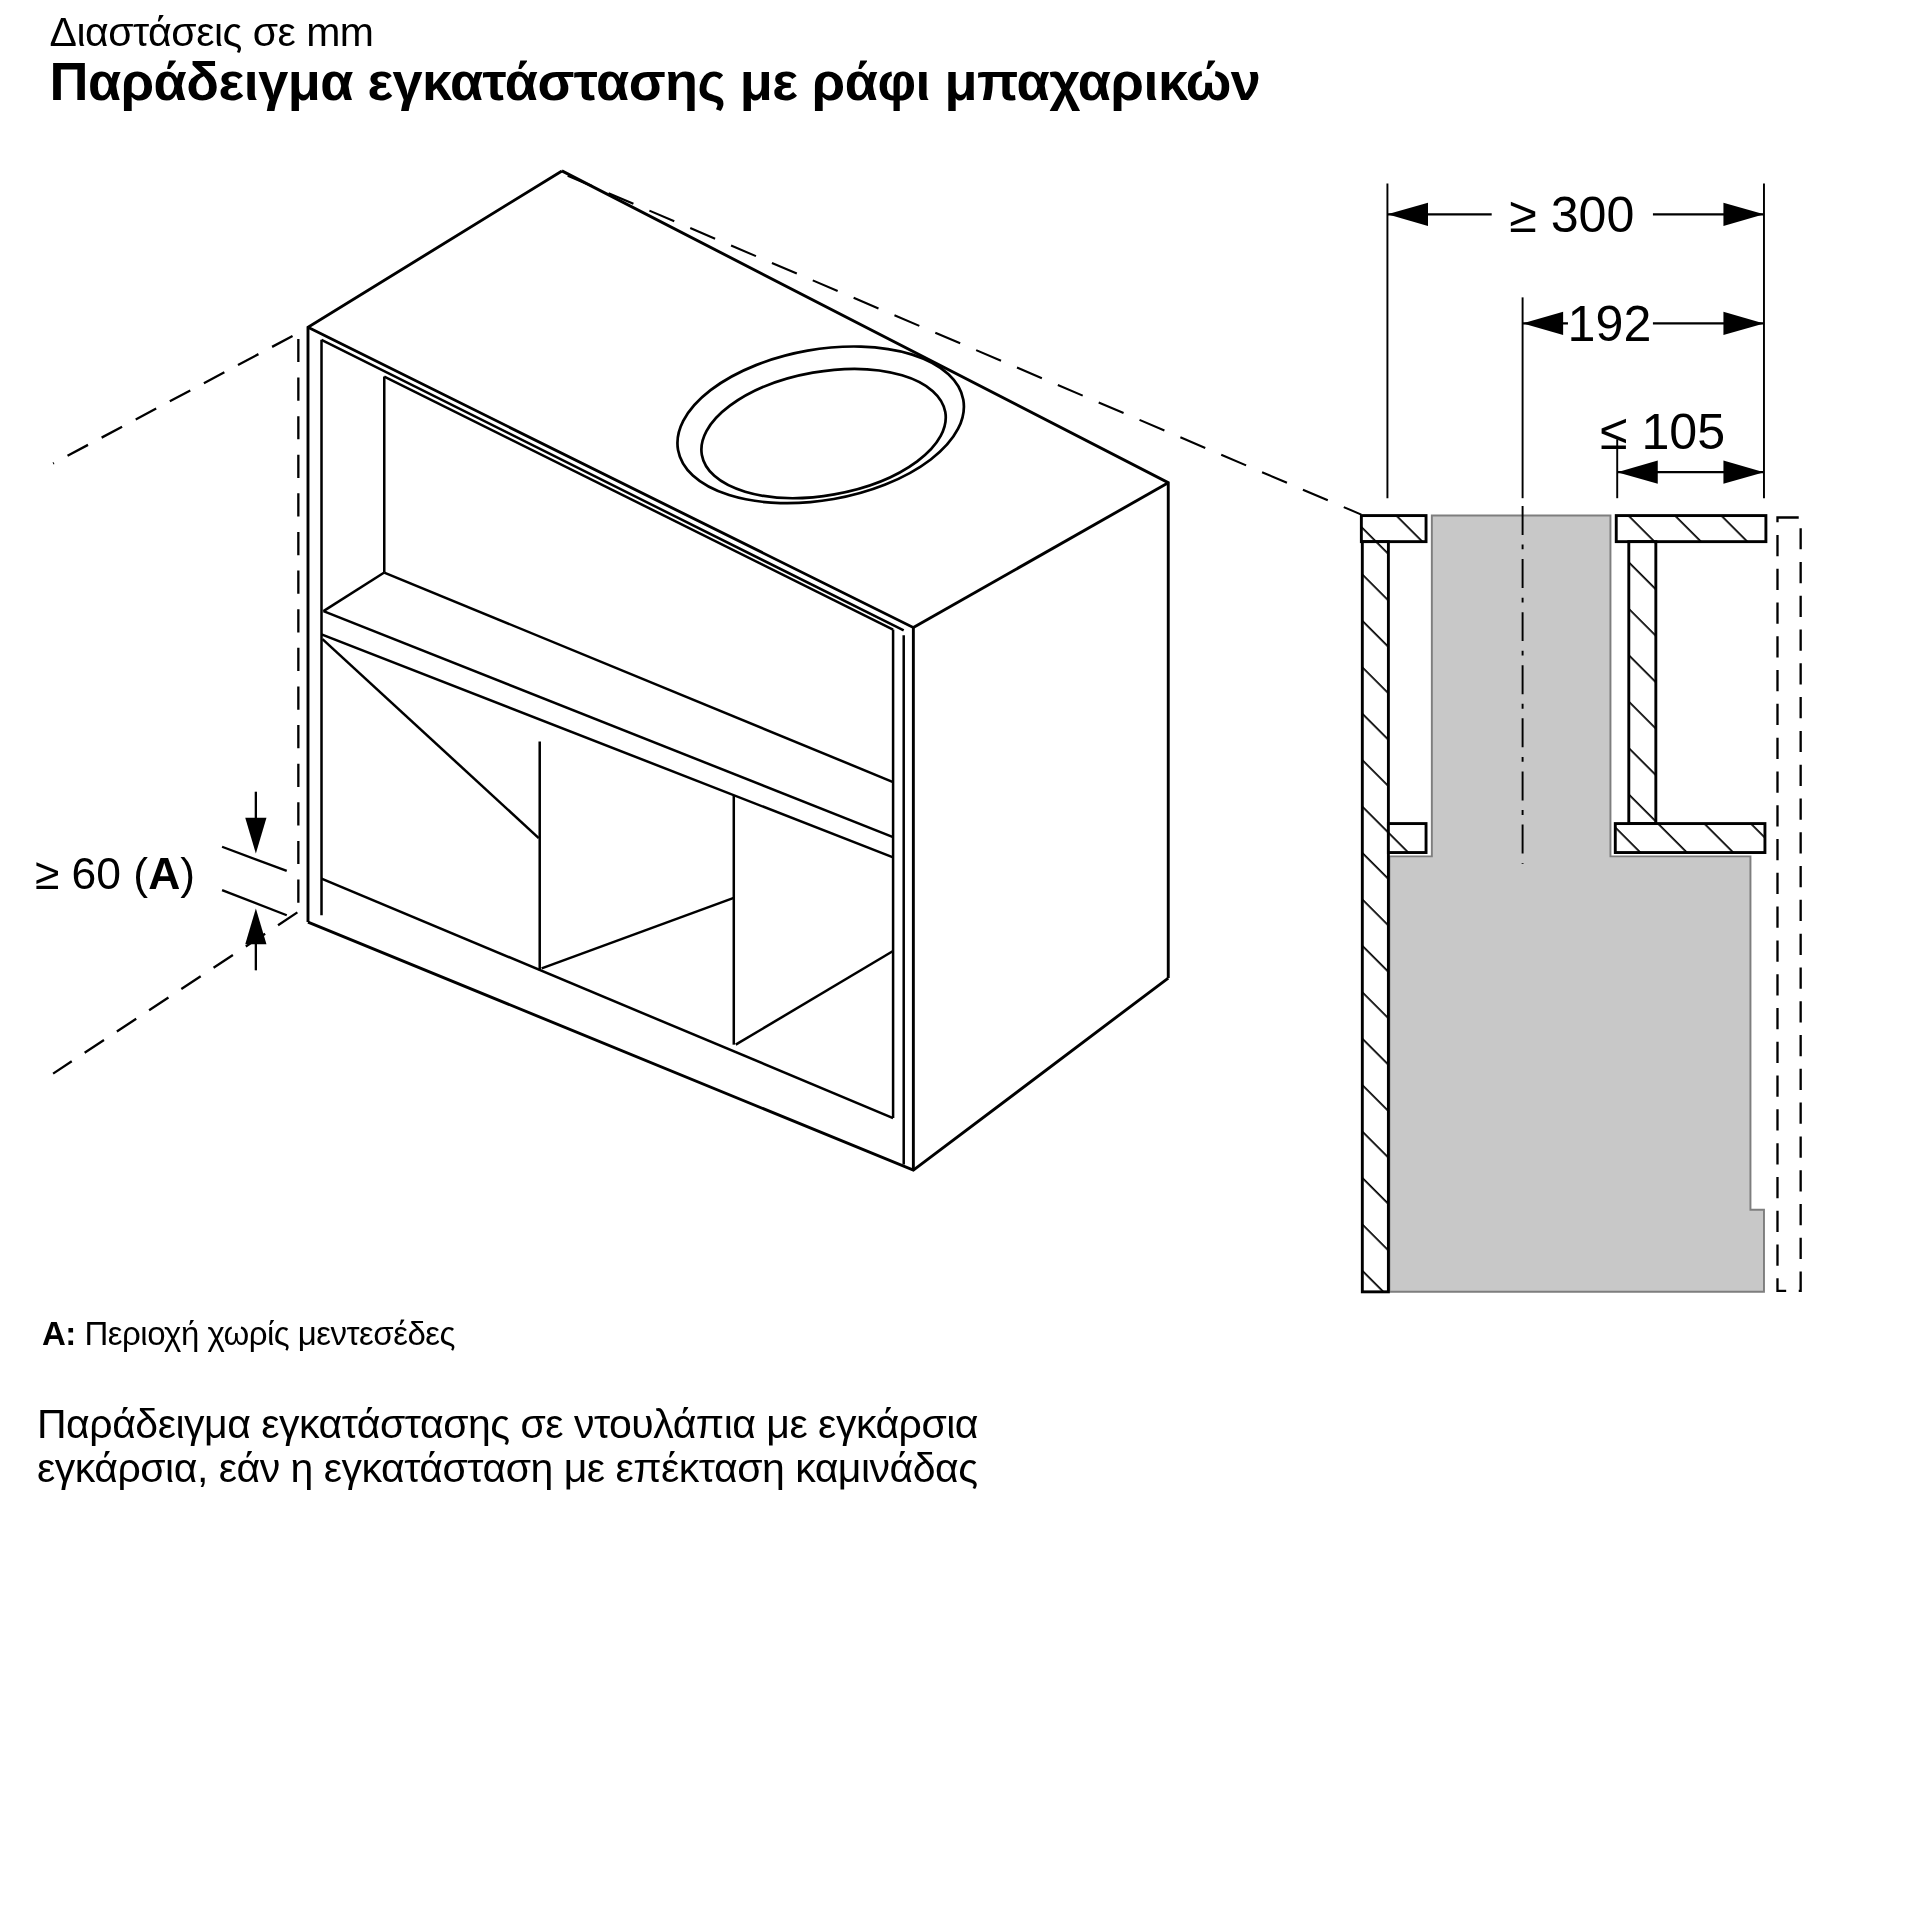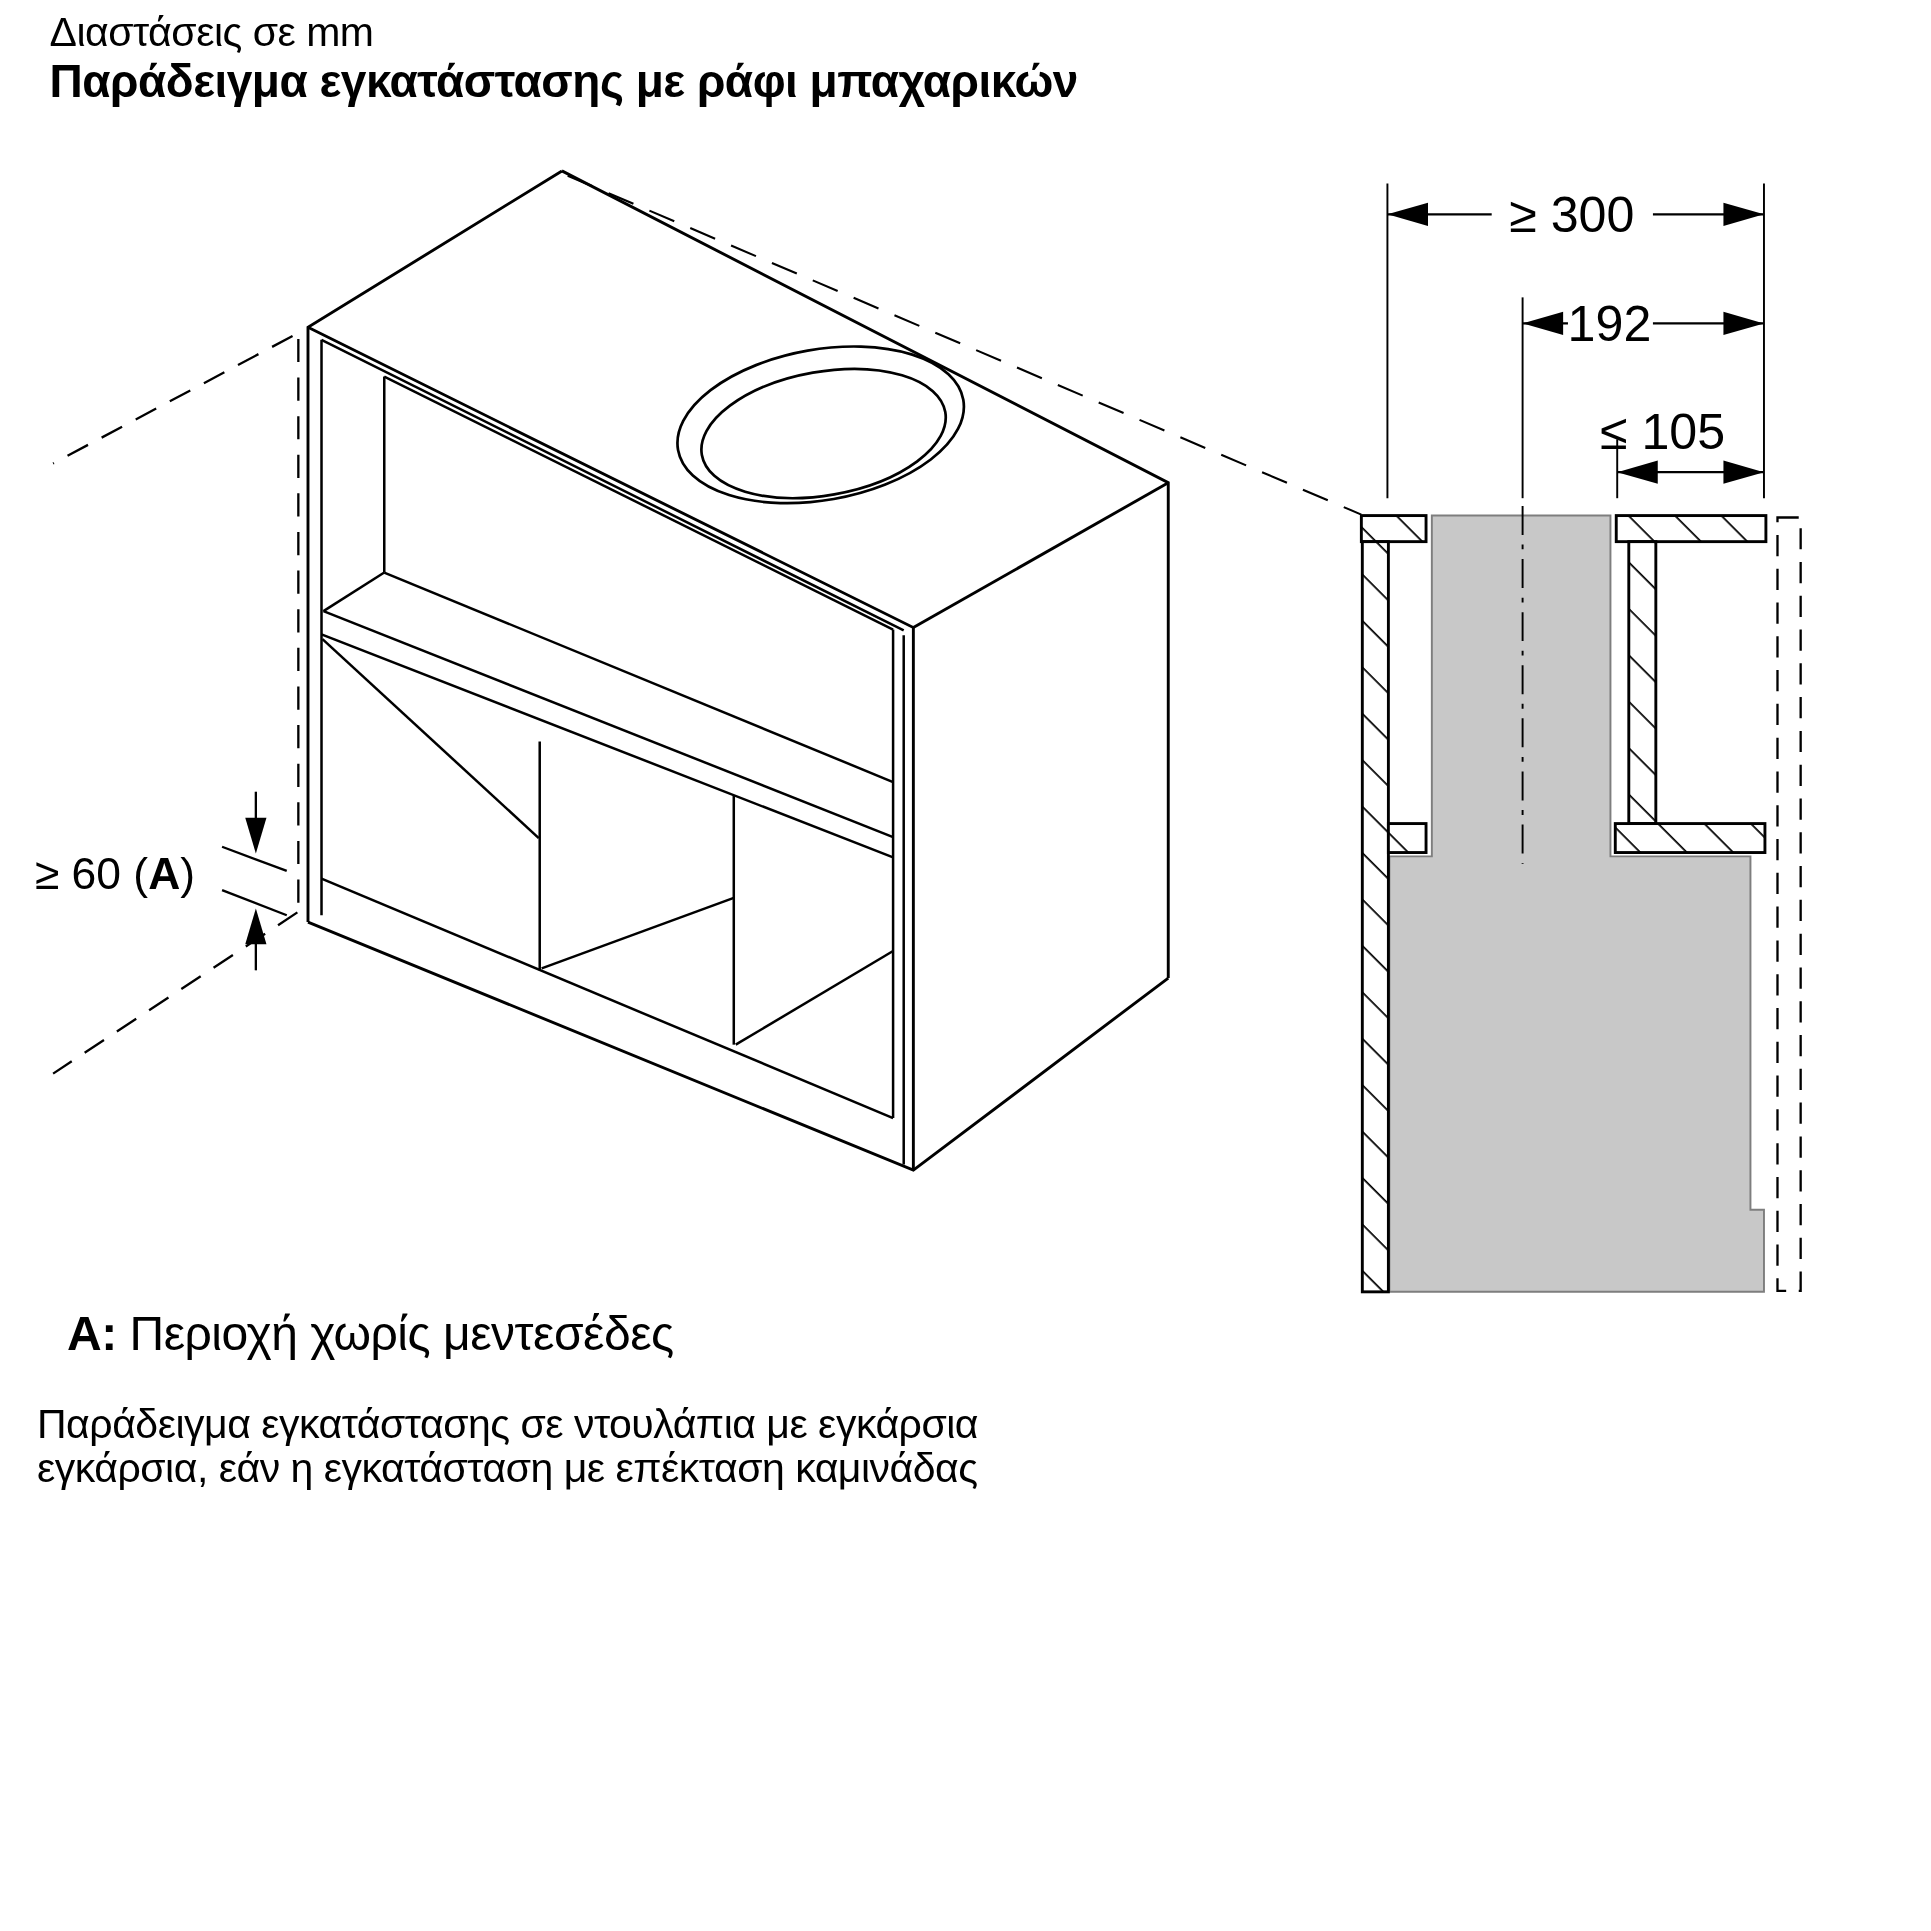--- a/index.html
+++ b/index.html
@@ -8,22 +8,22 @@
     width:1931px;height:1931px;
     background:#ffffff;
     font-family:"Liberation Sans", sans-serif;
     color:#000;
     overflow:hidden;
   }
   .diagram-svg{position:absolute;left:0;top:0;}
   .textblock{position:absolute;letter-spacing:-0.5px;white-space:nowrap;margin-left:36px;}
   .hdr{left:13.5px;top:7.7px;}
   .hdr .sub{font-size:41px;line-height:48px;font-weight:400;}
-  .hdr .ttl{font-size:46px;line-height:50px;font-weight:700;}
-  .legend{left:31px;top:1311px;font-size:48px;line-height:46px;}
+  .hdr .ttl{font-size:54px;line-height:50px;font-weight:700;}
+  .legend{left:6px;top:1311px;font-size:33px;line-height:46px;}
   .legend b{font-weight:700;}
   .note{left:1px;top:1402px;font-size:41px;line-height:44px;}
   svg text{font-family:"Liberation Sans", sans-serif;fill:#000;}
 </style>
 </head>
 <body>
 
 <div class="page">
 
   <svg class="diagram-svg" width="1931" height="1931" viewBox="0 0 2000 2000">

